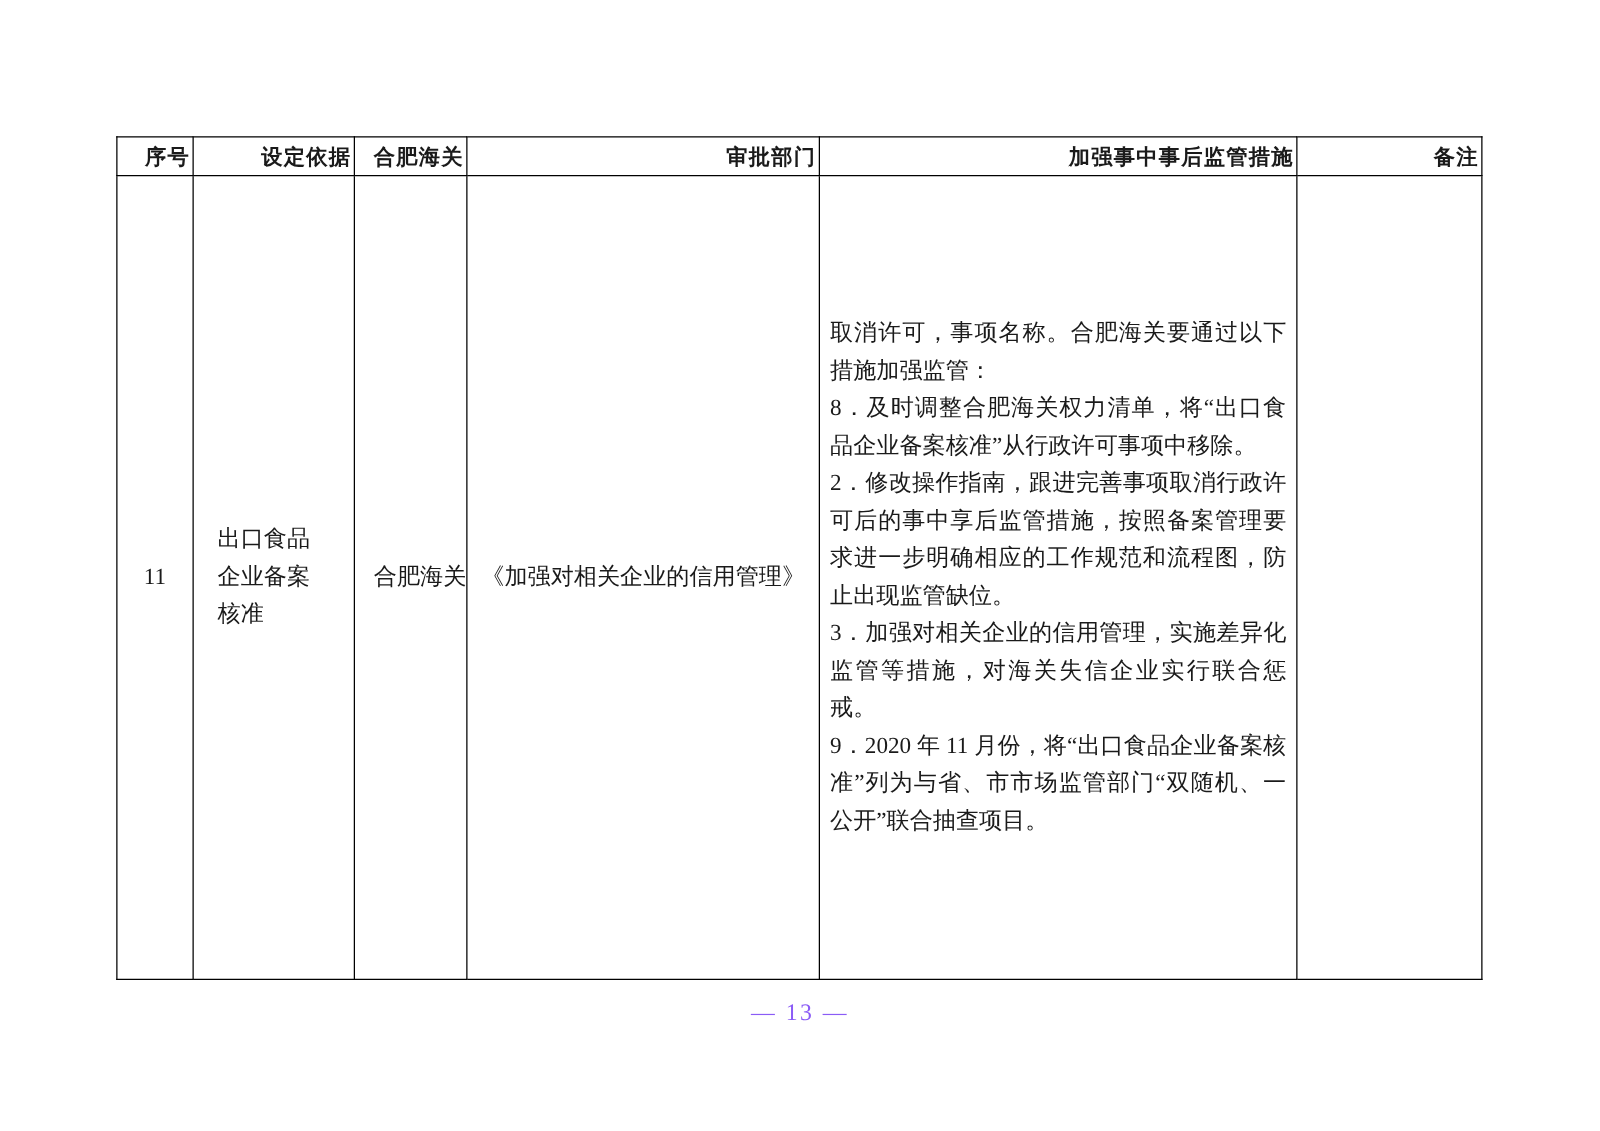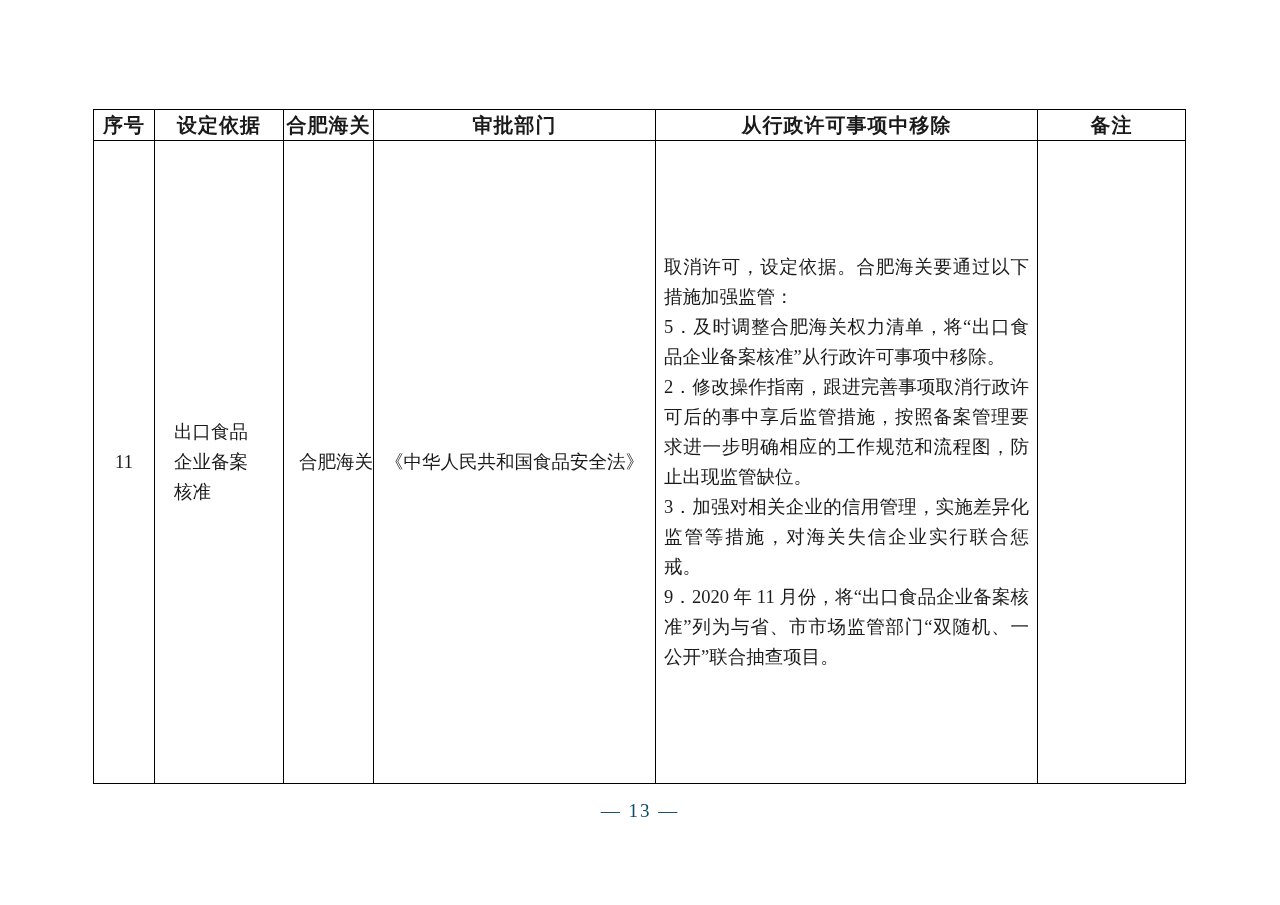--- a/index.html
+++ b/index.html
@@ -24,22 +24,22 @@
   table.doc-table th,
   table.doc-table td {
     border: 1px solid #000000;
     vertical-align: middle;
     overflow: hidden;
   }
   table.doc-table th {
     height: 31px;
     font-family: "Liberation Sans", "DejaVu Sans", sans-serif;
     font-weight: bold;
-    font-size: 20px;
-    text-align: center;
+    font-size: 17px;
+    text-align: right;
     letter-spacing: 1px;
     padding: 0 2px;
   }
   table.doc-table td {
     height: 643px;
     font-size: 18.5px;
     line-height: 30px;
   }
   td.cell-serial { text-align: center; }
   td.cell-item-name { text-align: left; padding: 0 19px; }
@@ -52,21 +52,21 @@
   }
   td.cell-remark { text-align: center; }
   .footer {
     position: absolute;
     left: 0;
     top: 800px;
     width: 100%;
     text-align: center;
     font-size: 19px;
     letter-spacing: 2px;
-    color: #0c4a6e;
+    color: #8b5cf6;
   }
 </style>
 </head>
 <body>
 
 <div class="page">
 
   <table class="doc-table">
     <colgroup>
       <col style="width:61px">
@@ -75,33 +75,33 @@
       <col style="width:282px">
       <col style="width:382px">
       <col style="width:148px">
     </colgroup>
     <thead>
       <tr>
         <th>序号</th>
         <th>设定依据</th>
         <th>合肥海关</th>
         <th>审批部门</th>
-        <th>从行政许可事项中移除</th>
+        <th>加强事中事后监管措施</th>
         <th>备注</th>
       </tr>
     </thead>
     <tbody>
       <tr>
         <td class="cell-serial">11</td>
         <td class="cell-item-name">出口食品企业备案核准</td>
         <td class="cell-department">合肥海关</td>
-        <td class="cell-legal-basis">《中华人民共和国食品安全法》</td>
+        <td class="cell-legal-basis">《加强对相关企业的信用管理》</td>
         <td class="cell-measures">
-          <div class="para">取消许可，设定依据。合肥海关要通过以下措施加强监管：</div>
-          <div class="para">5．及时调整合肥海关权力清单，将“出口食品企业备案核准”从行政许可事项中移除。</div>
+          <div class="para">取消许可，事项名称。合肥海关要通过以下措施加强监管：</div>
+          <div class="para">8．及时调整合肥海关权力清单，将“出口食品企业备案核准”从行政许可事项中移除。</div>
           <div class="para">2．修改操作指南，跟进完善事项取消行政许可后的事中享后监管措施，按照备案管理要求进一步明确相应的工作规范和流程图，防止出现监管缺位。</div>
           <div class="para">3．加强对相关企业的信用管理，实施差异化监管等措施，对海关失信企业实行联合惩戒。</div>
           <div class="para">9．2020 年 11 月份，将“出口食品企业备案核准”列为与省、市市场监管部门“双随机、一公开”联合抽查项目。</div>
         </td>
         <td class="cell-remark"></td>
       </tr>
     </tbody>
   </table>
 
   <div class="footer">— 13 —</div>

